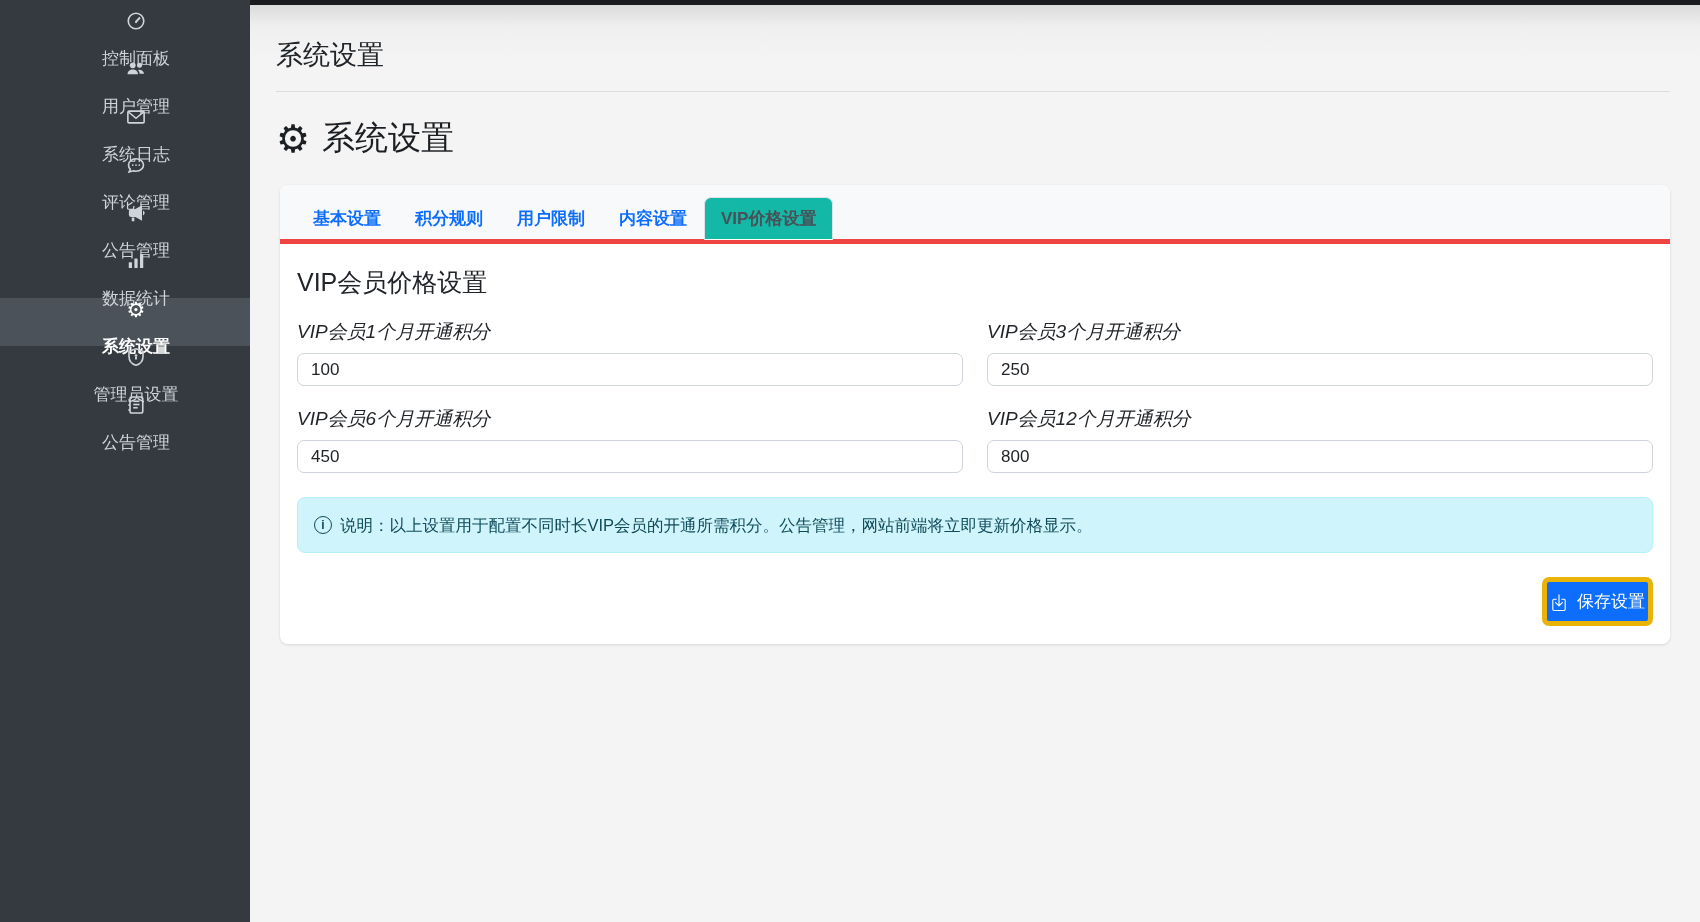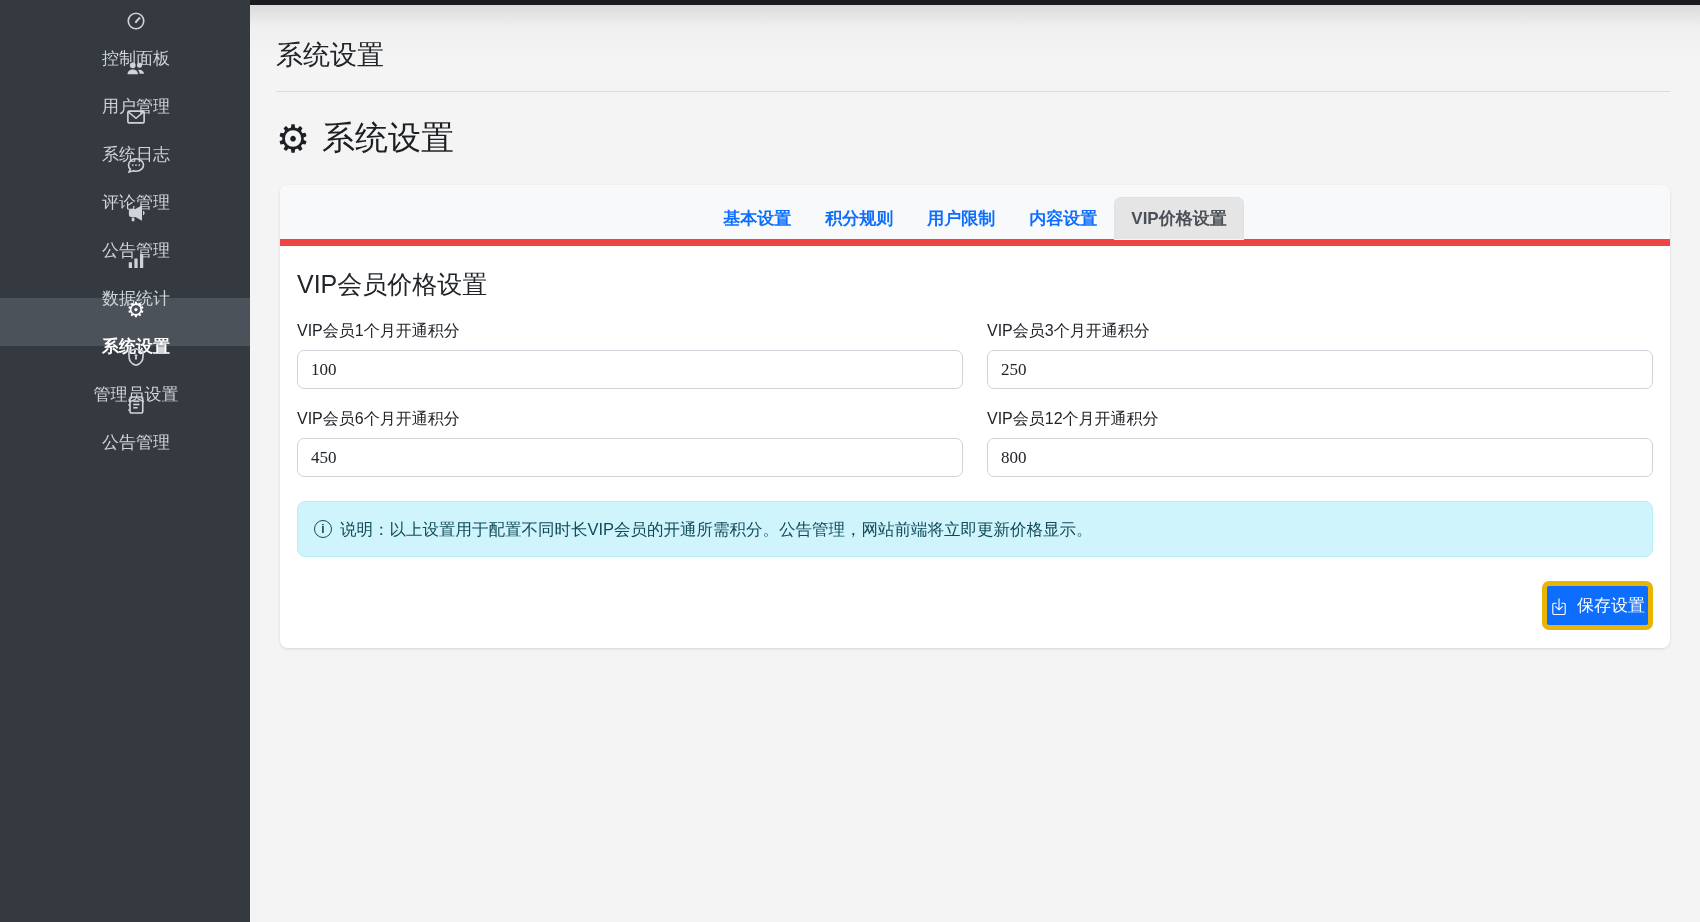--- a/index.html
+++ b/index.html
@@ -83,67 +83,67 @@
 
   
   .card {
     margin: 24px 30px 0 30px;
     background: #ffffff;
     border-radius: 8px;
     box-shadow: 0 1px 3px rgba(0,0,0,0.12);
   }
   .card-header {
     background: #f8f9fa;
-    border-bottom: 7px solid #ef4444;
+    border-bottom: 5px solid #ef4444;
     border-radius: 8px 8px 0 0;
     padding: 12px 16px 0 16px;
     display: flex;
-    justify-content: center;
   }
   .tab {
     padding: 9px 16px;
     font-size: 17px;
     font-weight: 700;
     color: #0d6efd;
     border: 1px solid transparent;
     border-radius: 7px 7px 0 0;
     margin-bottom: -1px;
     cursor: pointer;
     background: transparent;
   }
   .tab.active {
-    background: #e5e5e5;
+    background: #14b8a6;
     color: #495057;
     border-color: #dee2e6 #dee2e6 #ffffff;
   }
 
   .card-body { padding: 22px 17px 18px 17px; }
   .section-title {
     font-size: 25px;
     font-weight: 400;
     color: #212529;
     margin-bottom: 20px;
   }
   .form-grid {
     display: grid;
     grid-template-columns: 1fr 1fr;
     column-gap: 24px;
     row-gap: 20px;
   }
   .field label {
     display: block;
-    font-size: 16px;
+    font-size: 19px;
     color: #212529;
     margin-bottom: 8px;
+    font-style: italic;
   }
   .field input {
     width: 100%;
-    height: 39px;
+    height: 33px;
     font-size: 17px;
-    font-family: Liberation Serif, serif;
+    font-family: Liberation Sans, sans-serif;
     color: #212529;
     padding: 6px 13px;
     border: 1px solid #ced4da;
     border-radius: 7px;
     background: #fff;
     outline: none;
   }
 
   .alert-info {
     margin-top: 24px;

